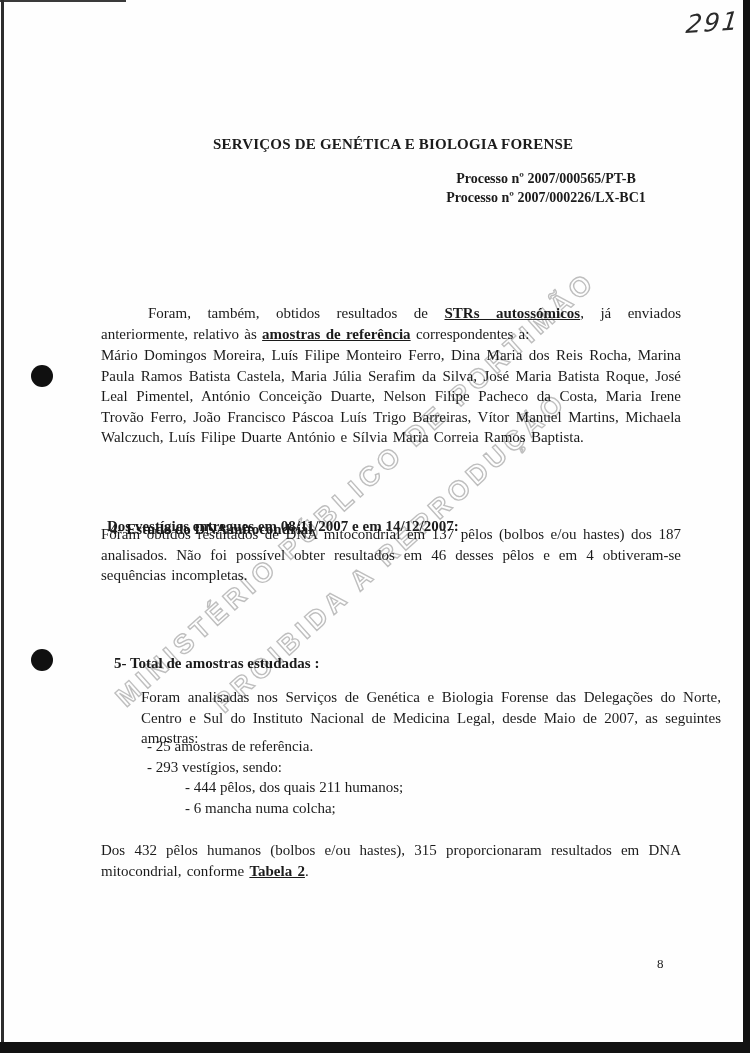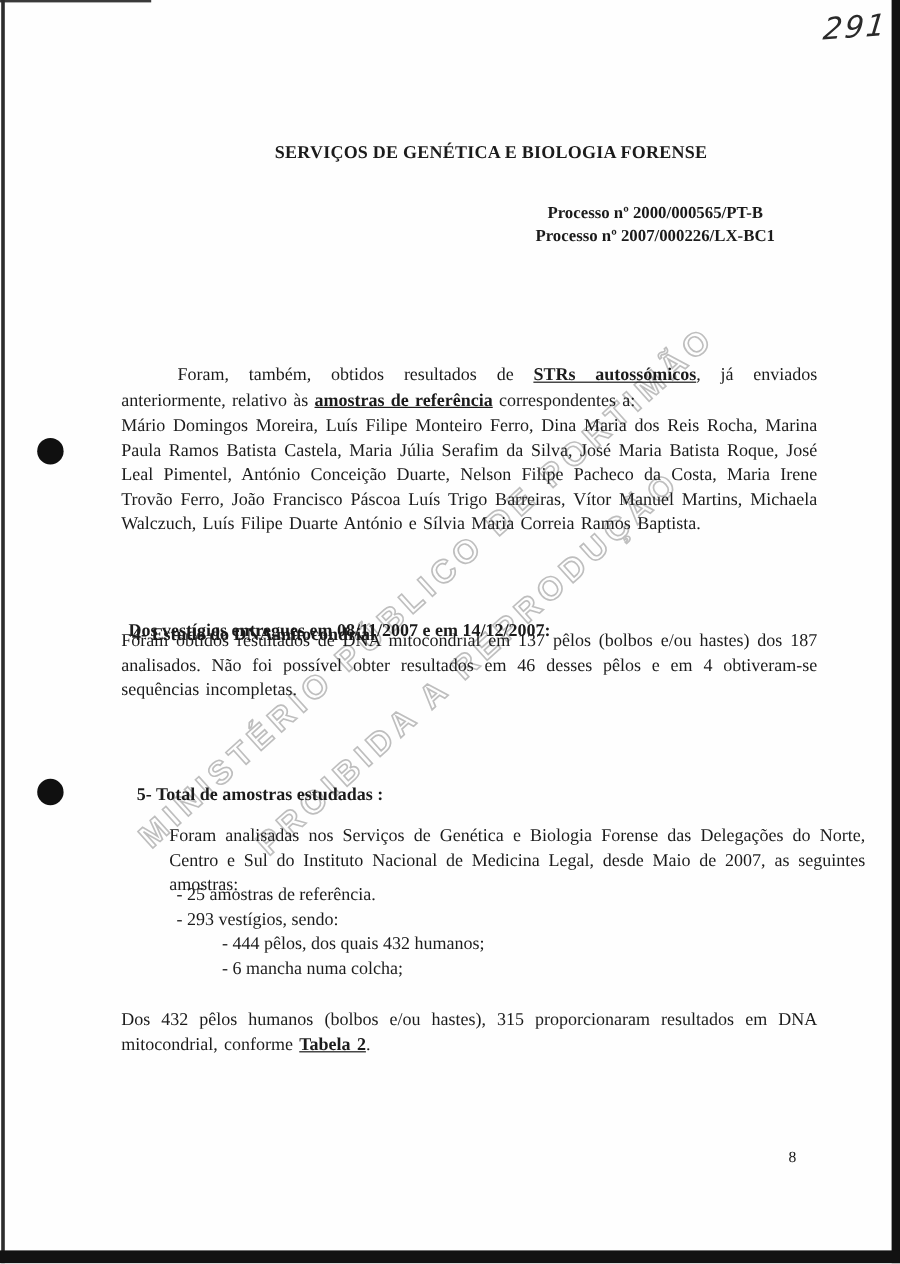--- a/index.html
+++ b/index.html
@@ -22,22 +22,22 @@
     transform:rotate(-4deg) skewX(-10deg);
   }
   
   .wm{position:absolute;left:0;top:0;pointer-events:none;}
   .wm text{
     font-family:"Liberation Sans",sans-serif;font-size:27px;font-weight:bold;
     letter-spacing:5px;fill:none;stroke-width:1.4px;opacity:0.85;
   }
   
   .title{
-    position:absolute;left:213px;top:120px;font-weight:bold;font-size:15px;
-    letter-spacing:0.2px;white-space:nowrap;margin-left:16px;
+    position:absolute;left:213px;top:136px;font-weight:bold;font-size:15px;
+    letter-spacing:0.2px;white-space:nowrap;
   }
   .process{
     position:absolute;left:400px;top:170px;width:292px;text-align:center;
     font-weight:bold;font-size:14px;line-height:18.5px;
   }
   .para{
     position:absolute;left:101px;width:580px;margin:0;font-size:15px;
     line-height:20.5px;text-align:justify;word-spacing:1.5px;
   }
   .p1{top:303px;text-indent:47px;}
@@ -73,39 +73,39 @@
   <svg class="wm" width="750" height="1053" viewBox="0 0 750 1053">
     <text transform="translate(126,708) rotate(-42)" stroke="#b4b4b4">MINISTÉRIO PÚBLICO DE PORTIMÃO</text>
     <text transform="translate(224,714) rotate(-42)" stroke="#b4b4b4">PROIBIDA A REPRODUÇÃO</text>
   </svg>
 
   <div class="folio">291</div>
 
   <div class="title">SERVIÇOS DE GENÉTICA E BIOLOGIA FORENSE</div>
 
   <div class="process">
-    <div>Processo nº 2000/000565/PT-B</div>
+    <div>Processo nº 2007/000565/PT-B</div>
     <div>Processo nº 2007/000226/LX-BC1</div>
   </div>
 
   <p class="para p1"><span>Foram, também, obtidos resultados de </span><b>STRs autossómicos</b><span>, já enviados anteriormente, relativo às </span><b>amostras de referência</b><span> correspondentes a:</span></p>
 
   <p class="para names">Mário Domingos Moreira, Luís Filipe Monteiro Ferro, Dina Maria dos Reis Rocha, Marina Paula Ramos Batista Castela, Maria Júlia Serafim da Silva, José Maria Batista Roque, José Leal Pimentel, António Conceição Duarte, Nelson Filipe Pacheco da Costa, Maria Irene Trovão Ferro, João Francisco Páscoa Luís Trigo Barreiras, Vítor Manuel Martins, Michaela Walczuch, Luís Filipe Duarte António e Sílvia Maria Correia Ramos Baptista.</p>
 
   <h3 class="head h4">4- Estudo do DNA mitocondrial</h3>
   <h4 class="head h4sub">Dos vestígios entregues em 08/11/2007 e em 14/12/2007:</h4>
   <p class="para p4">Foram obtidos resultados de DNA mitocondrial em 137 pêlos (bolbos e/ou hastes) dos 187 analisados. Não foi possível obter resultados em 46 desses pêlos e em 4 obtiveram-se sequências incompletas.</p>
 
   <h3 class="head h5">5- Total de amostras estudadas :</h3>
   <p class="para p5">Foram analisadas nos Serviços de Genética e Biologia Forense das Delegações do Norte, Centro e Sul do Instituto Nacional de Medicina Legal, desde Maio de 2007, as seguintes amostras:</p>
 
   <div class="list">
     <div class="indent1">- 25 amostras de referência.</div>
     <div class="indent1">- 293 vestígios, sendo:</div>
-    <div class="indent2">- 444 pêlos, dos quais 432 humanos;</div>
+    <div class="indent2">- 444 pêlos, dos quais 211 humanos;</div>
     <div class="indent2">- 6 mancha numa colcha;</div>
   </div>
 
   <p class="para p6"><span>Dos 432 pêlos humanos (bolbos e/ou hastes), 315 proporcionaram resultados em DNA mitocondrial, conforme </span><b>Tabela 2</b><span>.</span></p>
 
   <div class="pagenum">8</div>
 
 </div>
 
 </body></html>

